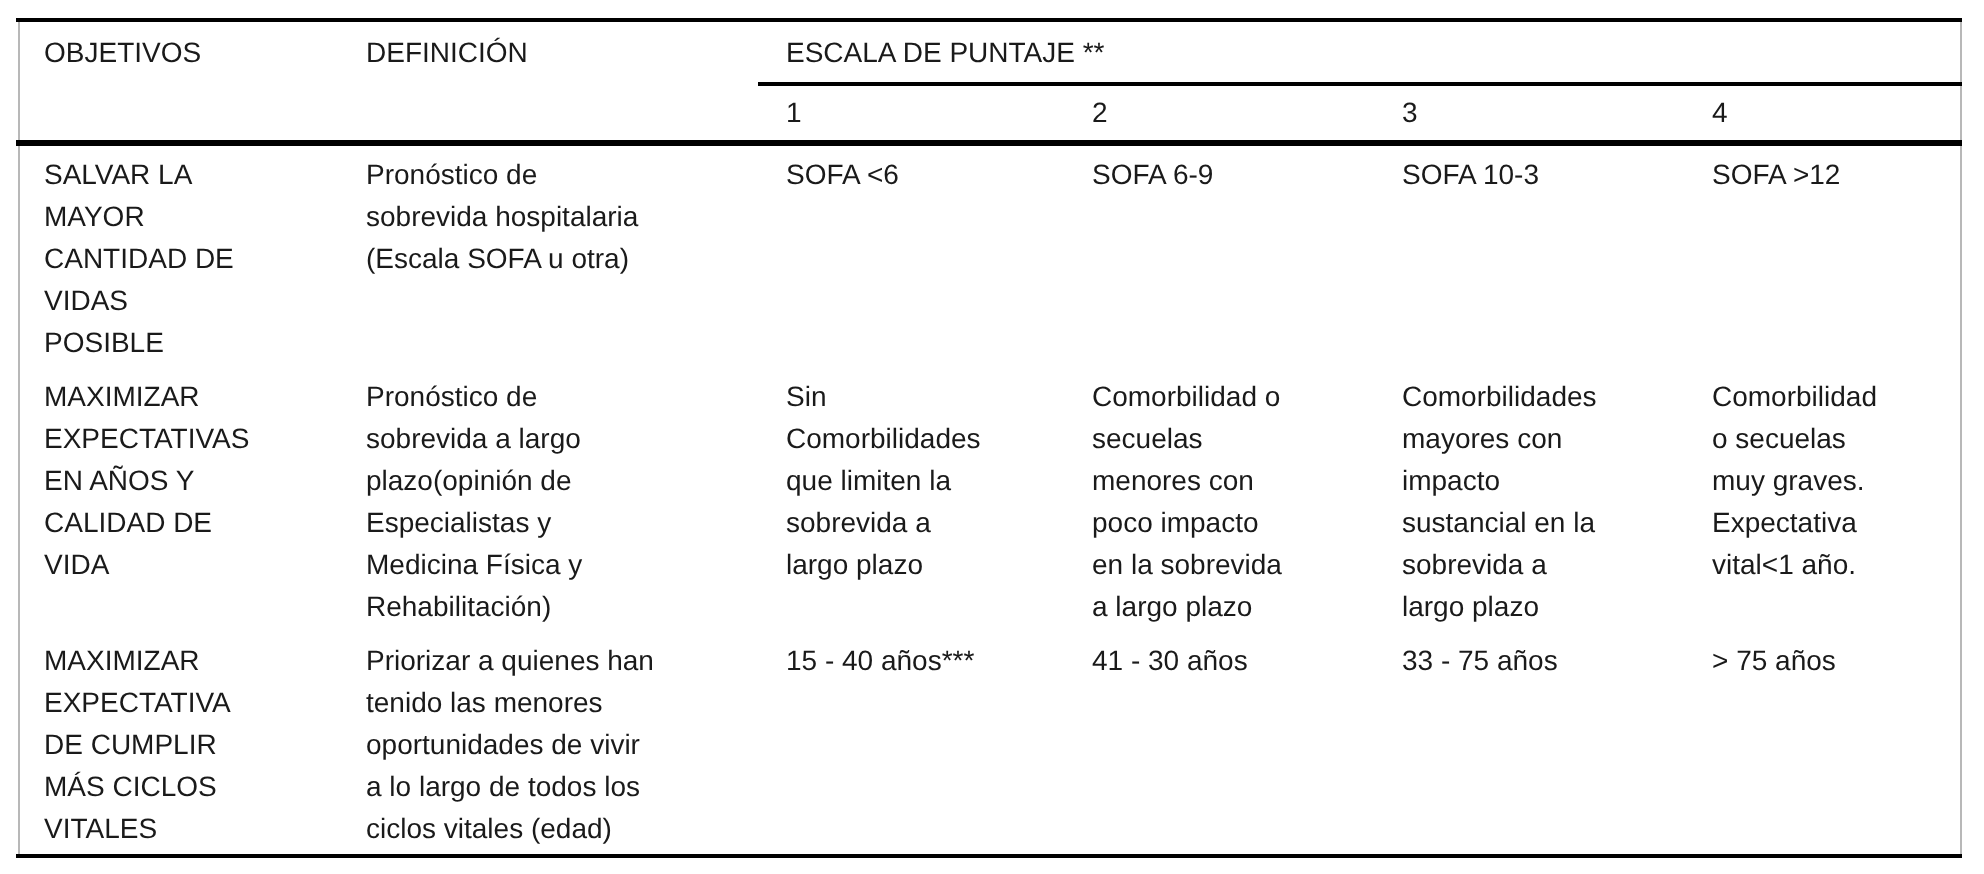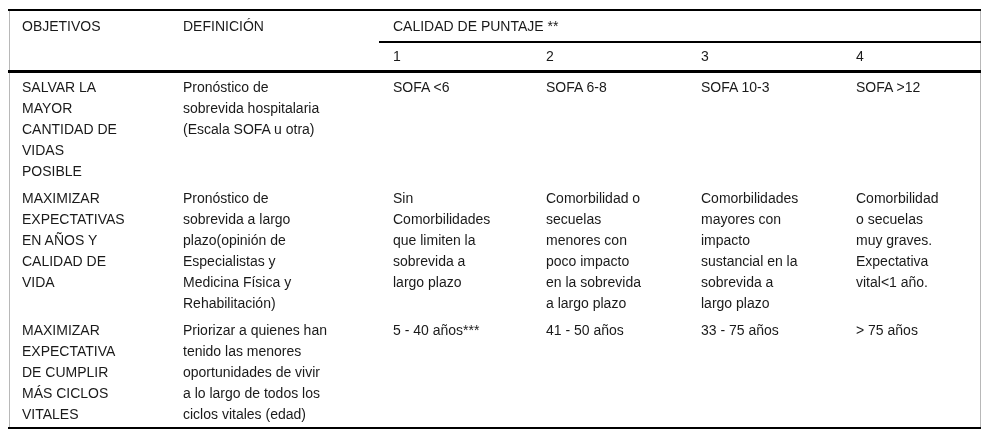--- a/index.html
+++ b/index.html
@@ -78,41 +78,41 @@
       <col style="width:210px">
       <col style="width:153px">
       <col style="width:155px">
       <col style="width:155px">
       <col style="width:139px">
     </colgroup>
     <thead>
       <tr>
         <th rowspan="2" class="span-head">OBJETIVOS</th>
         <th rowspan="2" class="span-head">DEFINICIÓN</th>
-        <th colspan="4" class="escala-head">CALIDAD DE PUNTAJE **</th>
+        <th colspan="4" class="escala-head">ESCALA DE PUNTAJE **</th>
       </tr>
       <tr class="nums">
         <th>1</th>
         <th>2</th>
         <th>3</th>
         <th>4</th>
       </tr>
     </thead>
     <tbody>
       <tr>
         <td>SALVAR LA
 MAYOR
 CANTIDAD DE
 VIDAS
 POSIBLE</td>
         <td>Pronóstico de
 sobrevida hospitalaria
 (Escala SOFA u otra)</td>
         <td>SOFA &lt;6</td>
-        <td>SOFA 6-8</td>
+        <td>SOFA 6-9</td>
         <td>SOFA 10-3</td>
         <td>SOFA &gt;12</td>
       </tr>
       <tr>
         <td>MAXIMIZAR
 EXPECTATIVAS
 EN AÑOS Y
 CALIDAD DE
 VIDA</td>
         <td>Pronóstico de
@@ -148,21 +148,21 @@
         <td>MAXIMIZAR
 EXPECTATIVA
 DE CUMPLIR
 MÁS CICLOS
 VITALES</td>
         <td>Priorizar a quienes han
 tenido las menores
 oportunidades de vivir
 a lo largo de todos los
 ciclos vitales (edad)</td>
-        <td>5 - 40 años***</td>
-        <td>41 - 50 años</td>
+        <td>15 - 40 años***</td>
+        <td>41 - 30 años</td>
         <td>33 - 75 años</td>
         <td>&gt; 75 años</td>
       </tr>
     </tbody>
   </table>
 
 </div>
 
 </body></html>

